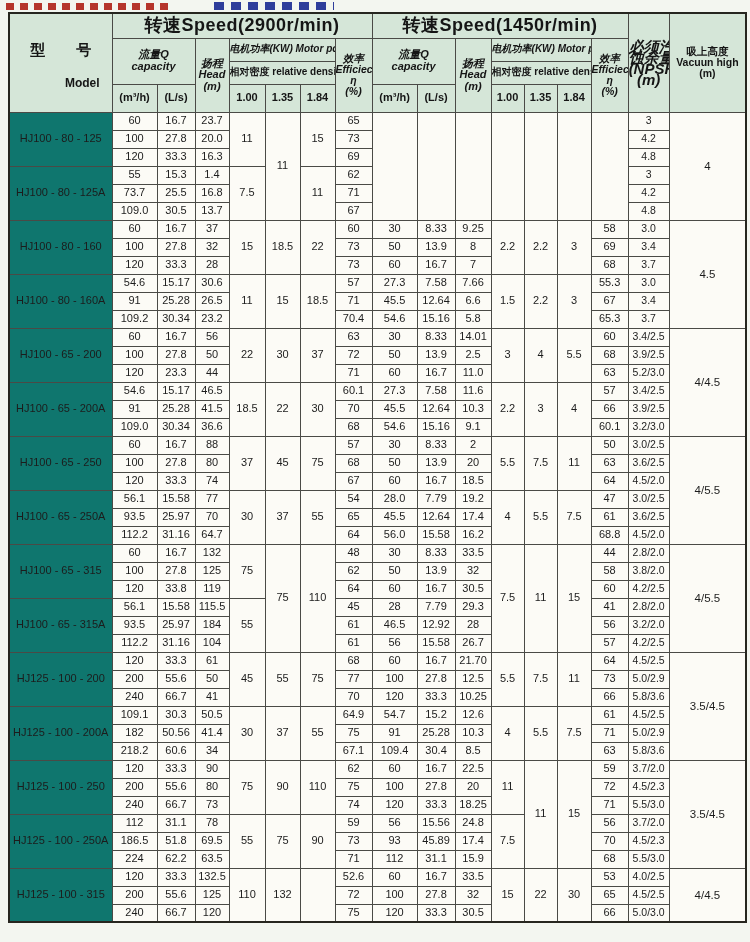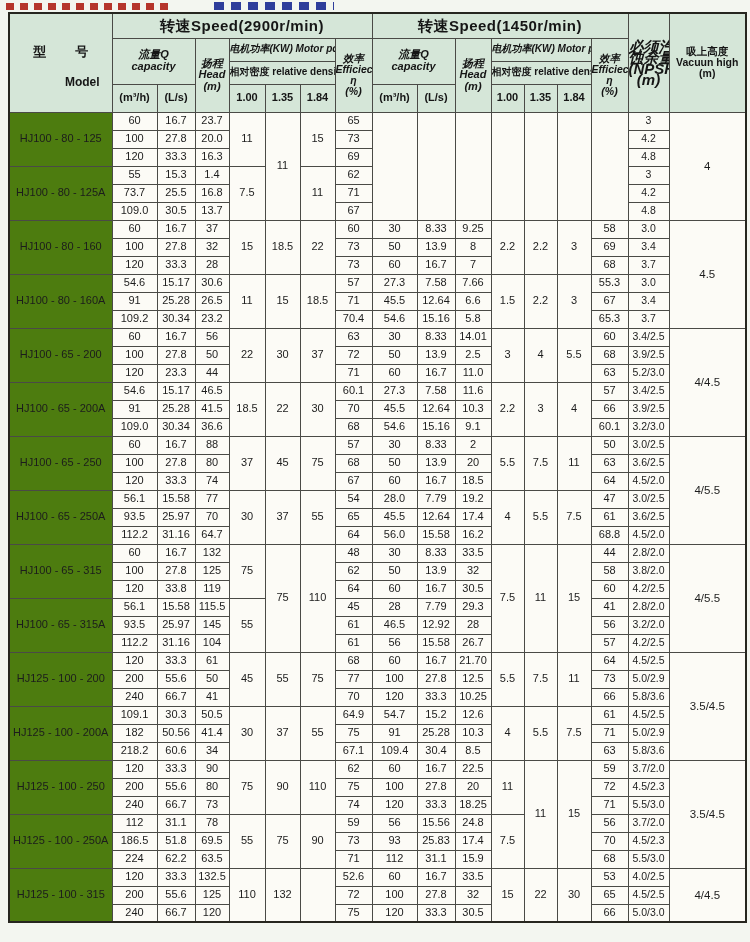--- a/index.html
+++ b/index.html
@@ -23,31 +23,31 @@
   }
   th,td{
     border:1px solid #4a4a46;
     text-align:center;vertical-align:middle;
     padding:0;font-size:11px;line-height:1.05;
     overflow:hidden;white-space:nowrap;
   }
   table{border:2px solid #26261f;}
   thead th{background:#d5e6d8;font-weight:bold;}
   tr.h1{height:25px;} tr.h2{height:23px;font-style:italic;} tr.h3{height:23px;} tr.h4{height:28px;}
-  .speed-title{font-size:15px;letter-spacing:.5px;margin-left:17px;}
+  .speed-title{font-size:18px;letter-spacing:.5px;margin-left:17px;}
   .model-h div{line-height:1;}
-  .model-h .cn{font-size:13px;letter-spacing:8px;padding:8px 0 18px 8px;}
+  .model-h .cn{font-size:15px;letter-spacing:8px;padding:8px 0 18px 8px;font-family:Liberation Mono, monospace;}
   .model-h .en{font-size:12px;font-weight:bold;margin-left:43px;}
   .two-line{font-size:11px;}
   .small-h{font-size:10px;font-weight:bold;}
   .eff-h div, .npsh-h div, .vac-h div{line-height:11px;font-size:10.5px;}
   .npsh-h div{font-size:15px;font-style:italic;}
   tbody tr{height:18px;}
   tbody td{background:#fcfbf6;}
-  td.model{background:#4d7c0f;font-size:11px;letter-spacing:0;}
+  td.model{background:#0f766e;font-size:11px;letter-spacing:0;}
   td.npsh{font-size:10.5px;}
   td.vac{font-size:11.5px;}
   tbody td{color:#1c1c1c;}
 </style>
 </head>
 <body>
 
 <div class="sheet">
   <div class="strip">
     <div class="frag-red"></div>
@@ -496,21 +496,21 @@
           <td>45</td>
           <td>28</td>
           <td>7.79</td>
           <td>29.3</td>
           <td>41</td>
           <td class="npsh">2.8/2.0</td>
         </tr>
         <tr>
           <td>93.5</td>
           <td>25.97</td>
-          <td>145</td>
+          <td>184</td>
           <td>61</td>
           <td>46.5</td>
           <td>12.92</td>
           <td>28</td>
           <td>56</td>
           <td class="npsh">3.2/2.0</td>
         </tr>
         <tr>
           <td>112.2</td>
           <td>31.16</td>
@@ -659,21 +659,21 @@
           <td rowspan="3">7.5</td>
           <td>56</td>
           <td class="npsh">3.7/2.0</td>
         </tr>
         <tr>
           <td>186.5</td>
           <td>51.8</td>
           <td>69.5</td>
           <td>73</td>
           <td>93</td>
-          <td>25.83</td>
+          <td>45.89</td>
           <td>17.4</td>
           <td>70</td>
           <td class="npsh">4.5/2.3</td>
         </tr>
         <tr>
           <td>224</td>
           <td>62.2</td>
           <td>63.5</td>
           <td>71</td>
           <td>112</td>

